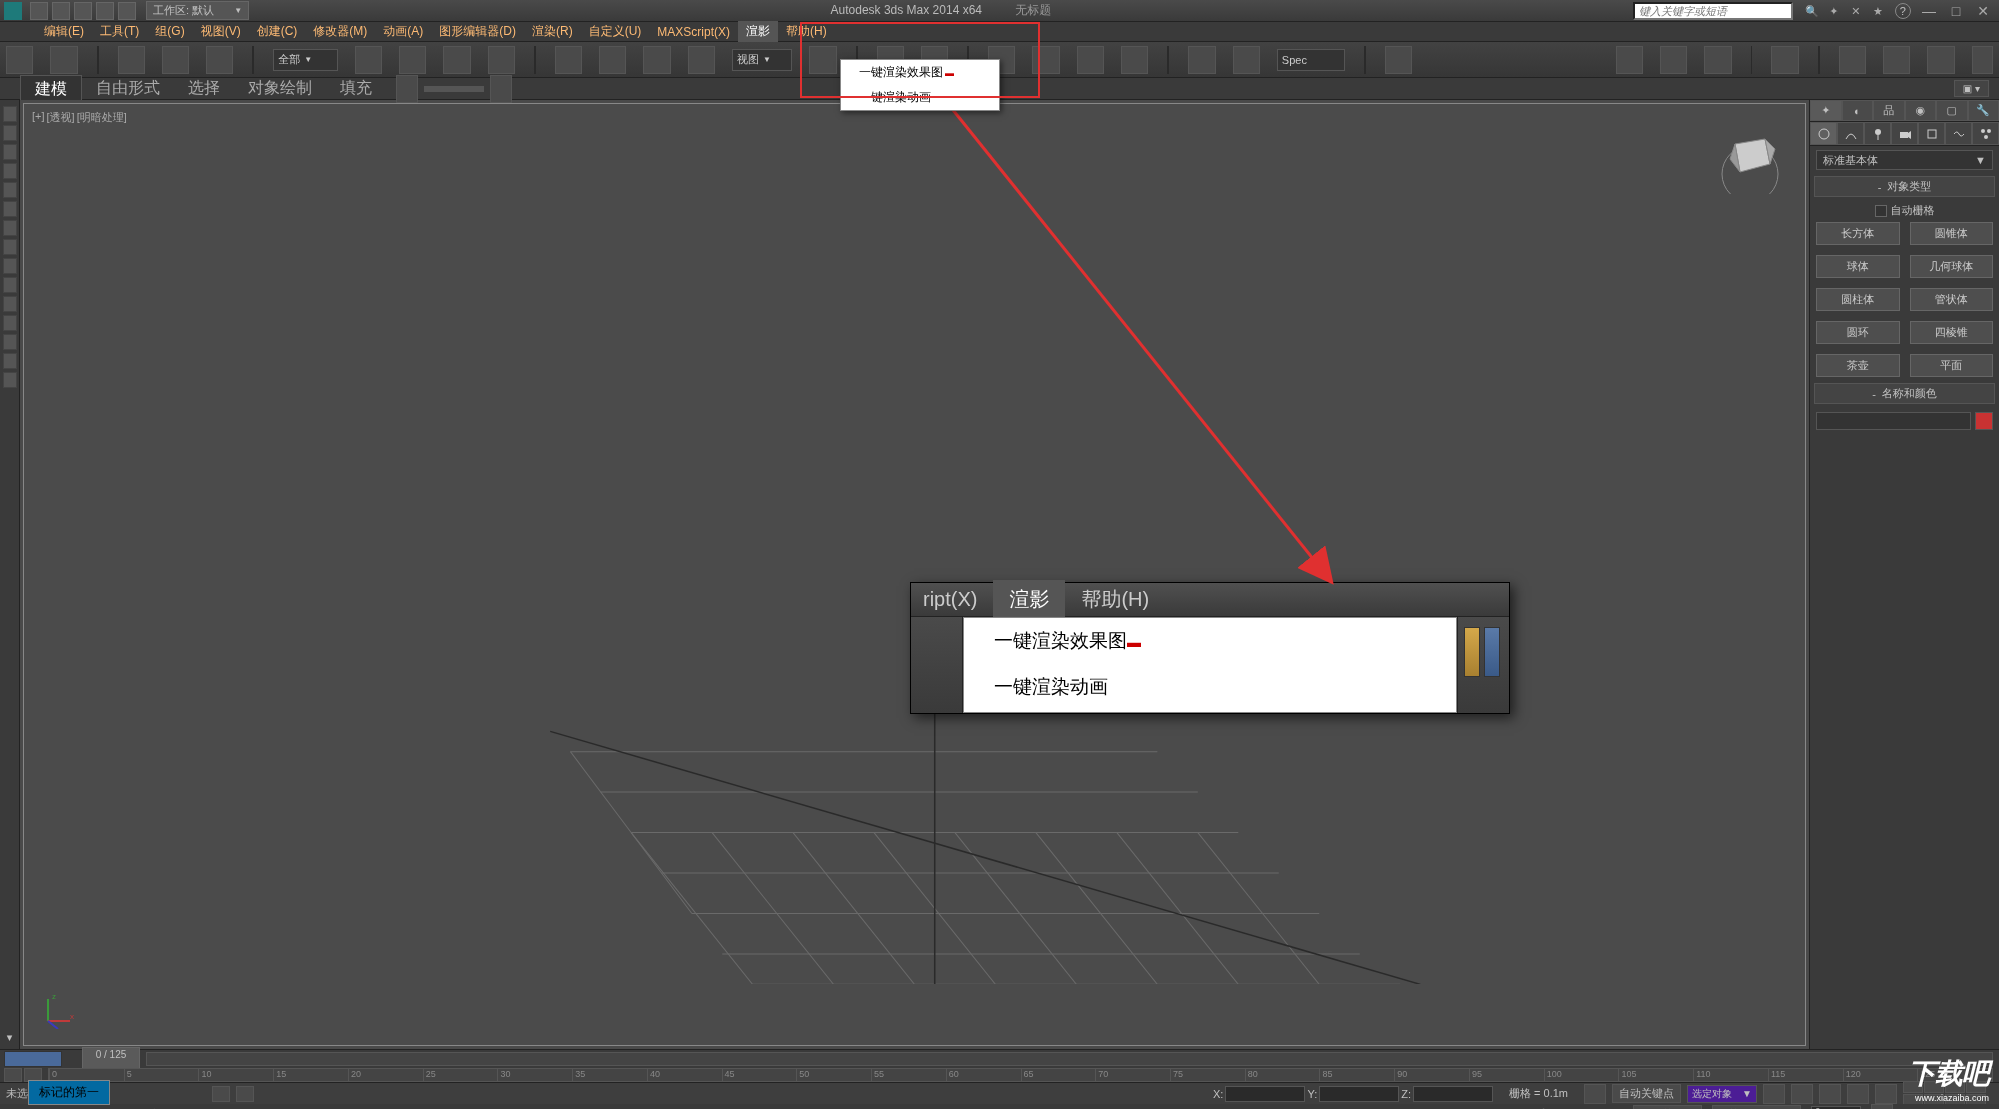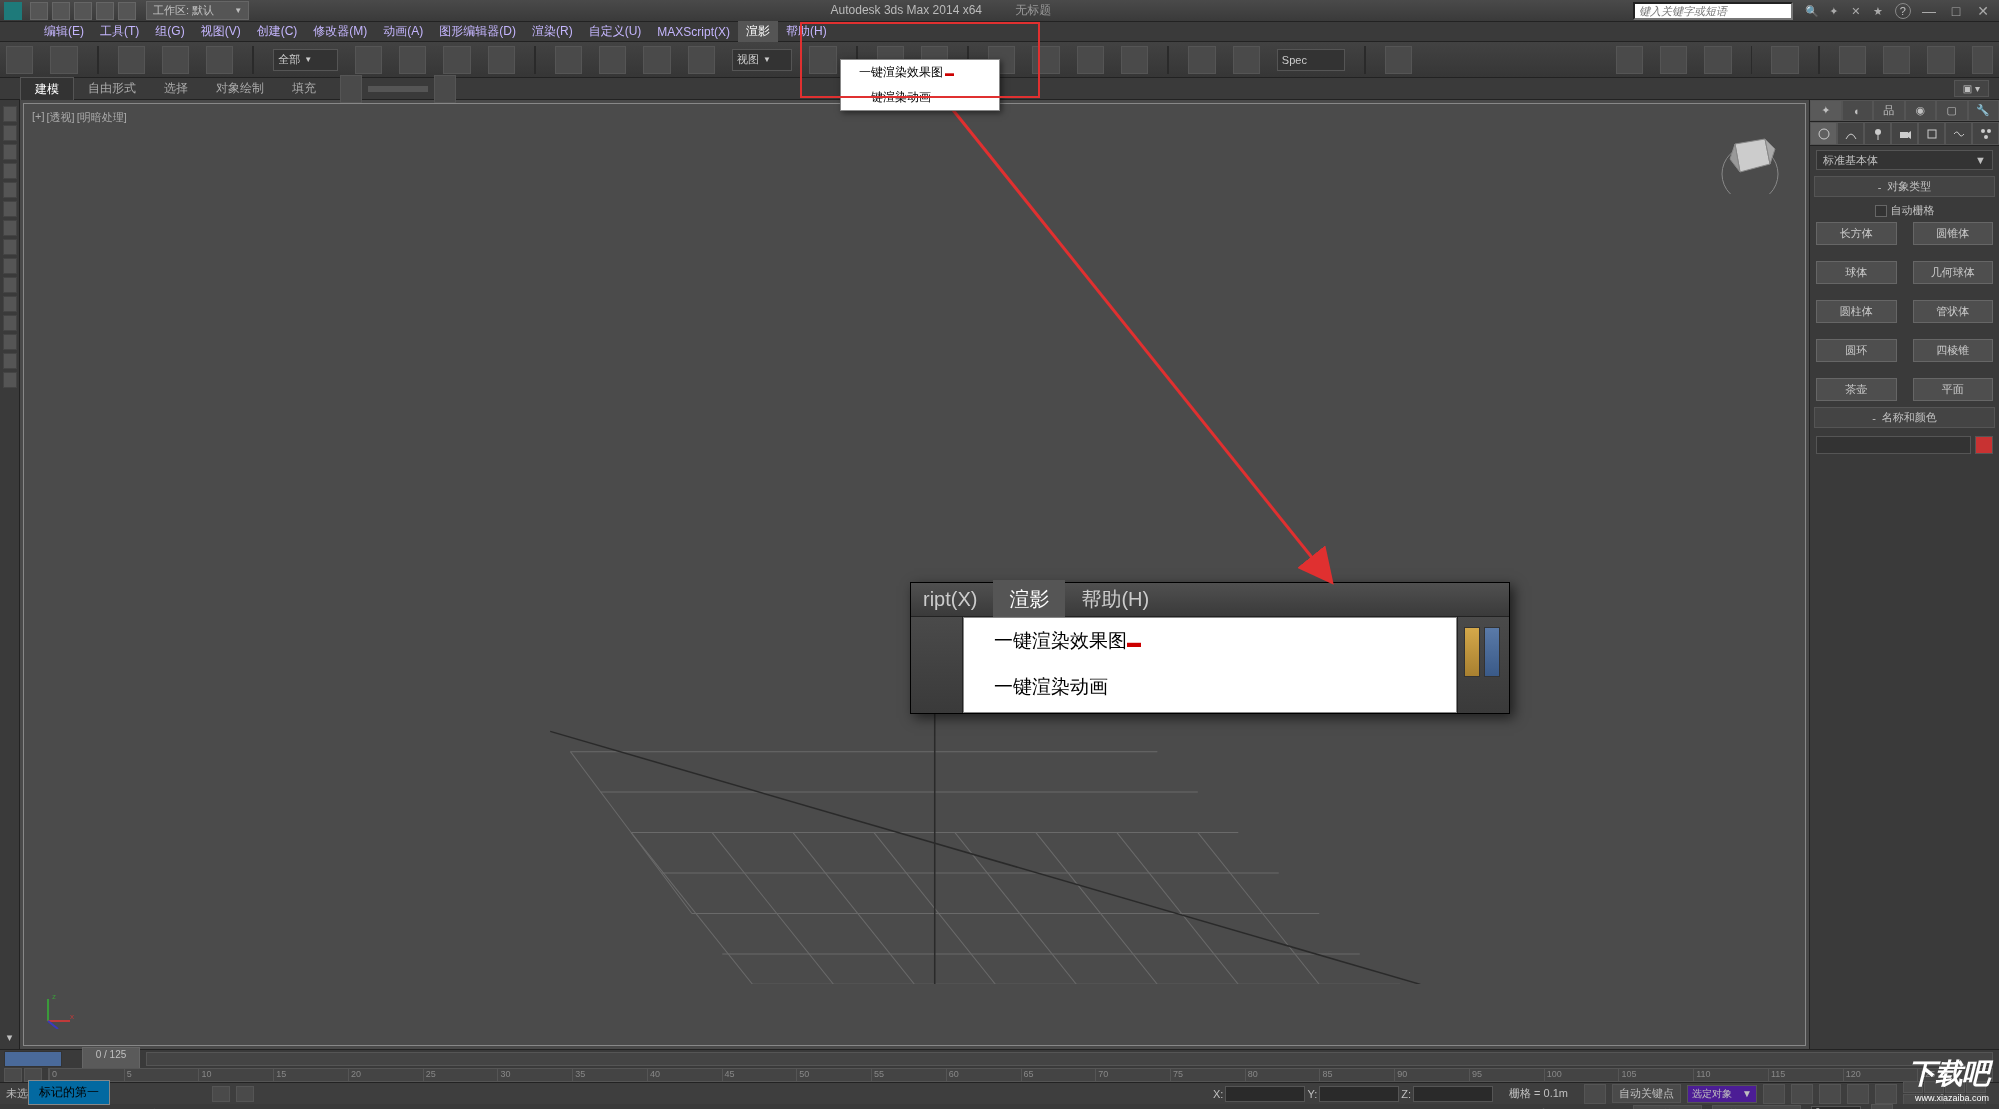--- a/index.html
+++ b/index.html
@@ -13,42 +13,42 @@
 .title-bar .workspace .arrow { margin-left: 20px; font-size: 8px; }
 .title-bar .app-title { flex: 1; text-align: center; color: #bbb; font-size: 12px; }
 .title-bar .doc-title { margin-left: 30px; color: #999; }
 .title-bar .search-box { width: 160px; height: 18px; background: #fff; color: #999; font-style: italic; padding: 0 4px; font-size: 11px; margin-right: 8px; }
 .title-bar .title-right-btn { width: 18px; height: 18px; margin: 0 2px; color: #aaa; text-align: center; line-height: 18px; }
 .title-bar .window-controls span { display: inline-block; width: 24px; text-align: center; font-size: 14px; color: #aaa; }
 .title-bar .help-circle { width:16px; height:16px; border:1px solid #888; border-radius:50%; text-align:center; line-height:14px; font-size:11px; margin:0 6px; }
 
 
 .menu-bar { height: 20px; background: #3a3a3a; display: flex; align-items: center; padding-left: 36px; border-bottom: 1px solid #222; }
-.menu-bar .menu-item { padding: 2px 8px; color: #c4b5fd; font-size: 12px; cursor: pointer; }
+.menu-bar .menu-item { padding: 2px 8px; color: #fdba74; font-size: 12px; cursor: pointer; }
 .menu-bar .menu-item.active { background: #555; color: #fff; }
 
 
 .red-highlight { position: absolute; border: 2px solid #e03030; z-index: 50; pointer-events: none; }
 
 
 .main-toolbar { height: 36px; background: linear-gradient(#424242, #363636); display: flex; align-items: center; padding: 0 6px; border-bottom: 1px solid #222; gap: 17px; }
 .tb-btn { width: 28px; height: 28px; background: #4a4a4a; border: 1px solid #555; display: inline-block; position:relative; }
 .tb-btn.small { width: 22px; }
 .tb-sep { width: 2px; height: 28px; background: #2a2a2a; margin: 0 2px; }
 .tb-select { height: 22px; background: #333; border: 1px solid #555; color: #ccc; padding: 0 4px; font-size: 11px; display: flex; align-items: center; }
 .tb-select .arrow { margin-left: 4px; font-size: 8px; }
 
 
 .dropdown { position: absolute; background: #fff; border: 1px solid #888; box-shadow: 2px 2px 6px rgba(0,0,0,0.5); z-index: 40; }
 .dropdown .drop-item { padding: 4px 18px; color: #000; font-size: 12px; white-space: nowrap; }
 .dropdown .red-dash { color: #c00; font-size: 9px; margin-left: 2px; }
 
 
 .ribbon-tabs { height: 22px; background: #3a3a3a; display: flex; align-items: center; padding-left: 20px; border-bottom: 1px solid #222; }
-.ribbon-tab { padding: 3px 14px; color: #aaa; font-size: 12px; }
+.ribbon-tab { padding: 3px 14px; color: #aaa; font-size: 16px; }
 .ribbon-tab.active { background: #333; color: #fff; border-top: 1px solid #555; border-left: 1px solid #555; border-right: 1px solid #555; }
 .ribbon-extras { margin-left: 10px; display: flex; align-items: center; gap: 6px; }
 .ribbon-slider { width: 60px; height: 6px; background: #555; position: relative; }
 .ribbon-collapse { margin-left: auto; margin-right: 10px; padding: 2px 8px; background: #444; border: 1px solid #555; font-size: 10px; }
 
 
 .main-area { display: flex; height: calc(1109px - 22px - 20px - 36px - 22px - 60px); }
 .left-strip { width: 20px; background: #3a3a3a; border-right: 1px solid #222; display: flex; flex-direction: column; align-items: center; padding-top: 6px; gap: 3px; }
 .left-strip .ls-btn { width: 14px; height: 16px; background: #555; border: 1px solid #444; }
 .left-strip .ls-dn { margin-top:auto; margin-bottom:4px; width:14px; height:14px; text-align:center; }
@@ -89,21 +89,21 @@
 .rp-top-tab.active { background: #5a5a5a; }
 .rp-sub-tabs { height: 24px; display: flex; background: #3a3a3a; border-bottom: 1px solid #222; }
 .rp-sub-tab { flex: 1; border: 1px solid #555; background: #444; display:flex; align-items:center; justify-content:center; }
 .rp-sub-tab.active { background: #606060; }
 .rp-sub-tab svg { display:block; }
 .rp-dropdown { margin: 4px 6px; height: 20px; background: #333; border: 1px solid #555; display: flex; align-items: center; padding: 0 6px; font-size: 11px; justify-content: space-between; }
 .rp-rollout-header { background: #444; border: 1px solid #555; margin: 2px 4px; padding: 2px 6px; text-align: center; font-size: 11px; display: flex; align-items: center; justify-content: center; gap: 6px; }
 .rp-rollout-body { background: #3a3a3a; padding: 4px 6px; }
 .rp-checkbox-row { display: flex; align-items: center; justify-content: center; gap: 4px; font-size: 11px; margin-bottom: 4px; }
 .rp-checkbox { width: 12px; height: 12px; background: #333; border: 1px solid #666; }
-.rp-buttons-grid { display: grid; grid-template-columns: 1fr 1fr; gap: 16px; }
+.rp-buttons-grid { display: grid; grid-template-columns: 1fr 1fr; gap: 10px; }
 .rp-prim-btn { background: #4e4e4e; border: 1px solid #666; padding: 3px 2px; text-align: center; font-size: 11px; color: #ccc; }
 .rp-name-row { display: flex; gap: 4px; margin-top: 6px; padding: 0 6px; }
 .rp-name-input { flex: 1; height: 18px; background: #333; border: 1px solid #555; }
 .rp-color-swatch { width: 18px; height: 18px; background: #c83232; border: 1px solid #555; }
 
 
 .bottom-area { height: 60px; background: #3a3a3a; border-top: 1px solid #222; display: flex; flex-direction: column; }
 .timeline-row { height: 18px; display: flex; align-items: center; background: #3a3a3a; }
 .time-slider-btn { width:58px; height:24px; background:#5a5a5a; border:1px solid #666; font-size:10px; text-align:center; line-height:14px; margin-left:20px; }
 .timeline-track { flex: 1; height: 14px; background: #444; border: 1px solid #555; margin: 0 6px; position: relative; }

